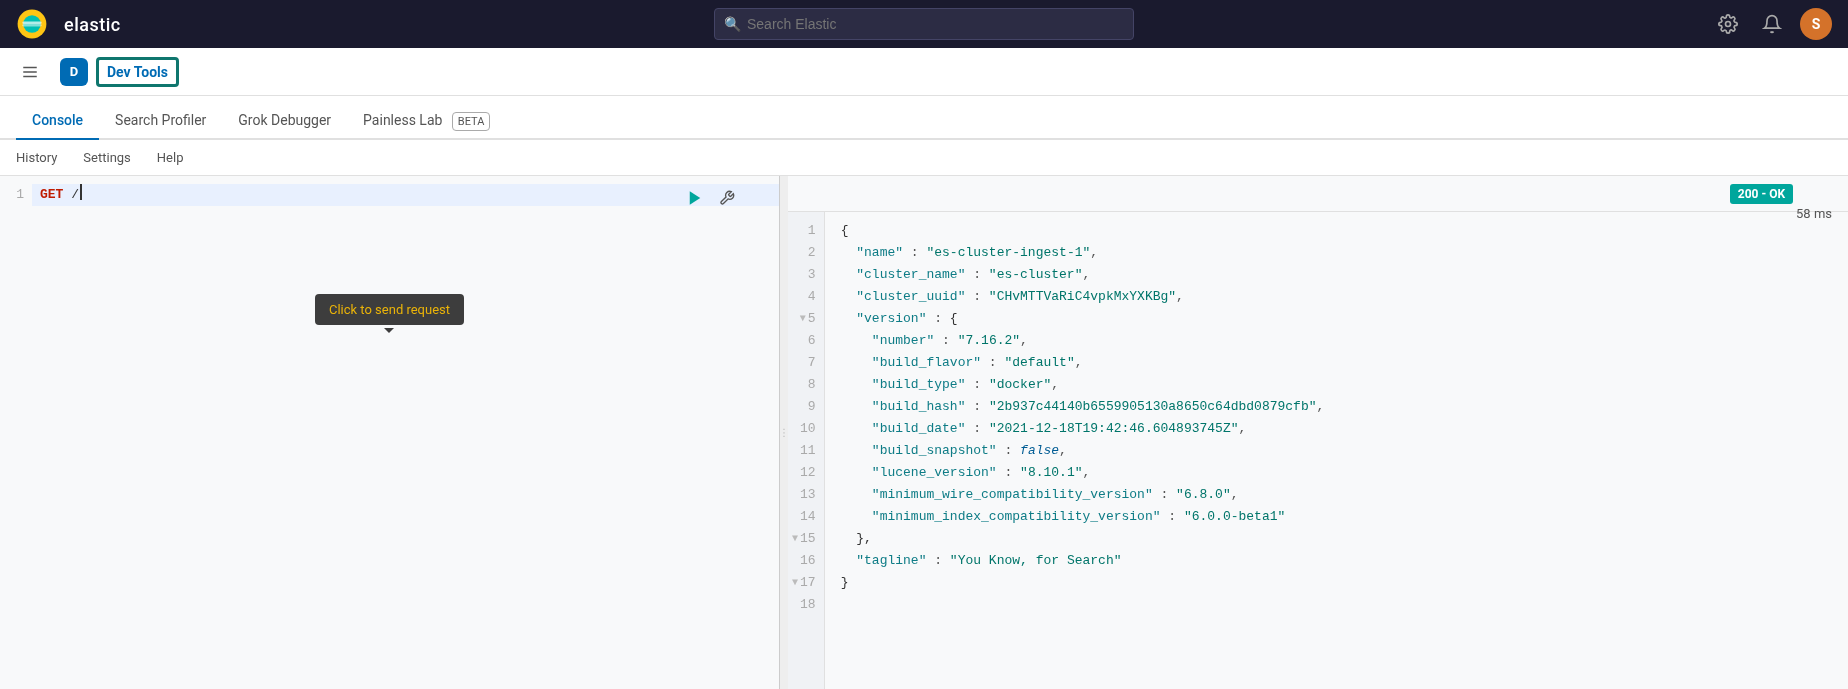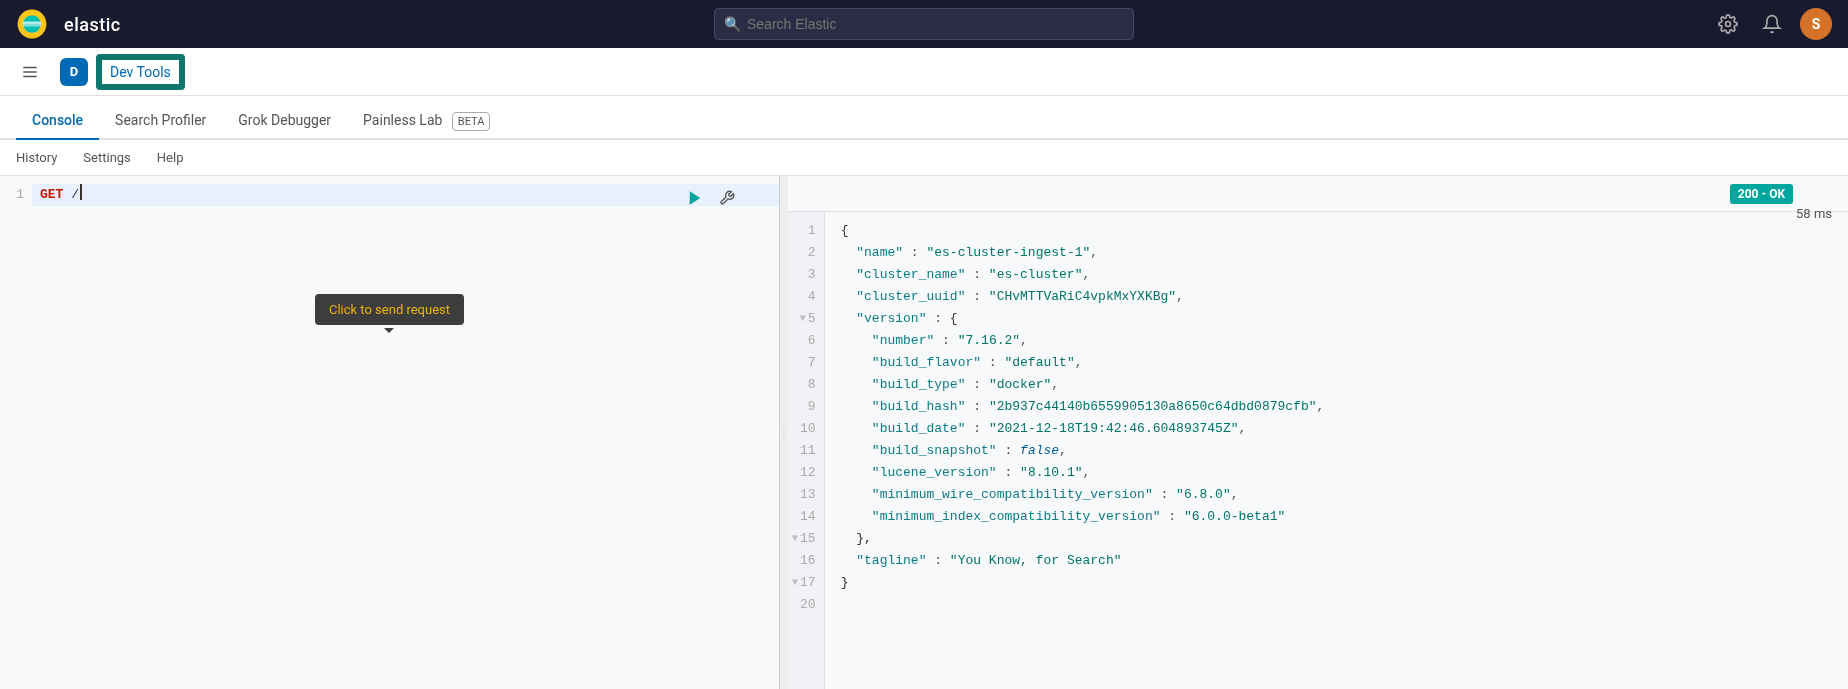--- a/index.html
+++ b/index.html
@@ -122,22 +122,23 @@
       align-items: center;
       justify-content: center;
       cursor: pointer;
     }
     .breadcrumb-link {
       color: #006bb4;
       font-size: 14px;
       text-decoration: none;
       cursor: pointer;
       padding: 4px 8px;
-      border: 6px solid #0f766e;
+      border: 3px solid #0f766e;
       border-radius: 4px;
+      font-weight: bold;
     }
 
     
     .tabs-bar {
       background: #fff;
       border-bottom: 2px solid #e0e0e0;
       display: flex;
       align-items: flex-end;
       padding: 0 16px;
       height: 44px;
@@ -538,21 +539,21 @@
             <span>15</span>
           </div>
         <div class="resp-line-num">
             <span>16</span>
           </div>
         <div class="resp-line-num">
             <span class="fold-indicator">▼</span>
             <span>17</span>
           </div>
         <div class="resp-line-num">
-            <span>20</span>
+            <span>18</span>
           </div>
       </div>
       <div class="resp-code-area">
 
         <div class="resp-code-line">
           <span class="resp-brace">{</span>
         </div>
 
         <div class="resp-code-line">
           <span class="json-indent">  </span><span class="json-key">"name"</span><span class="json-punct"> : </span><span class="json-str">"es-cluster-ingest-1"</span><span class="json-punct">,</span>

